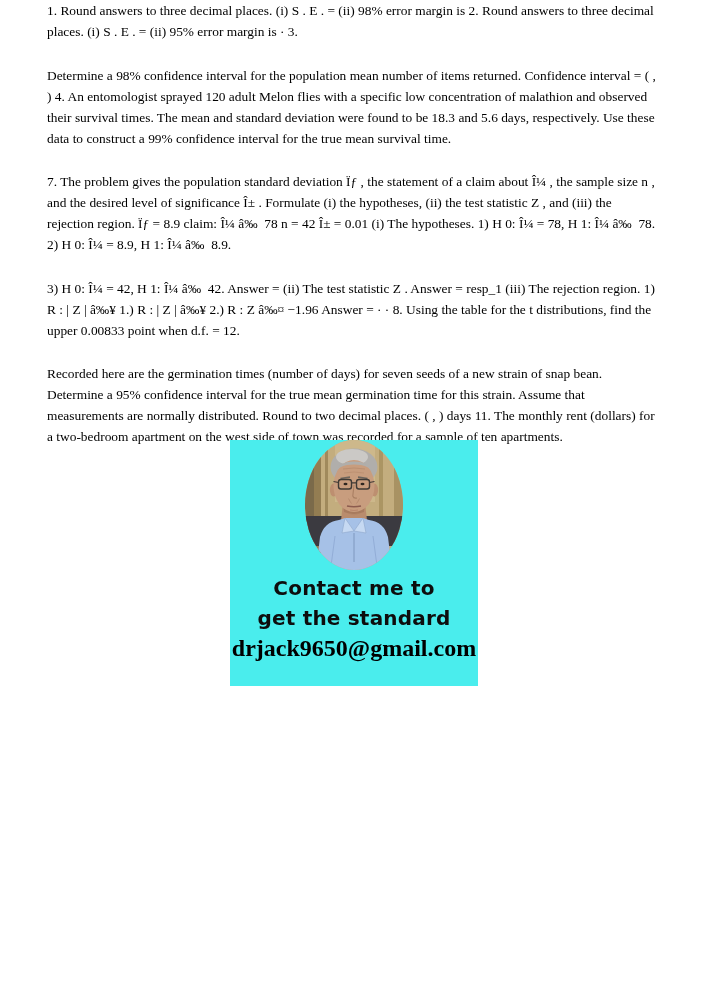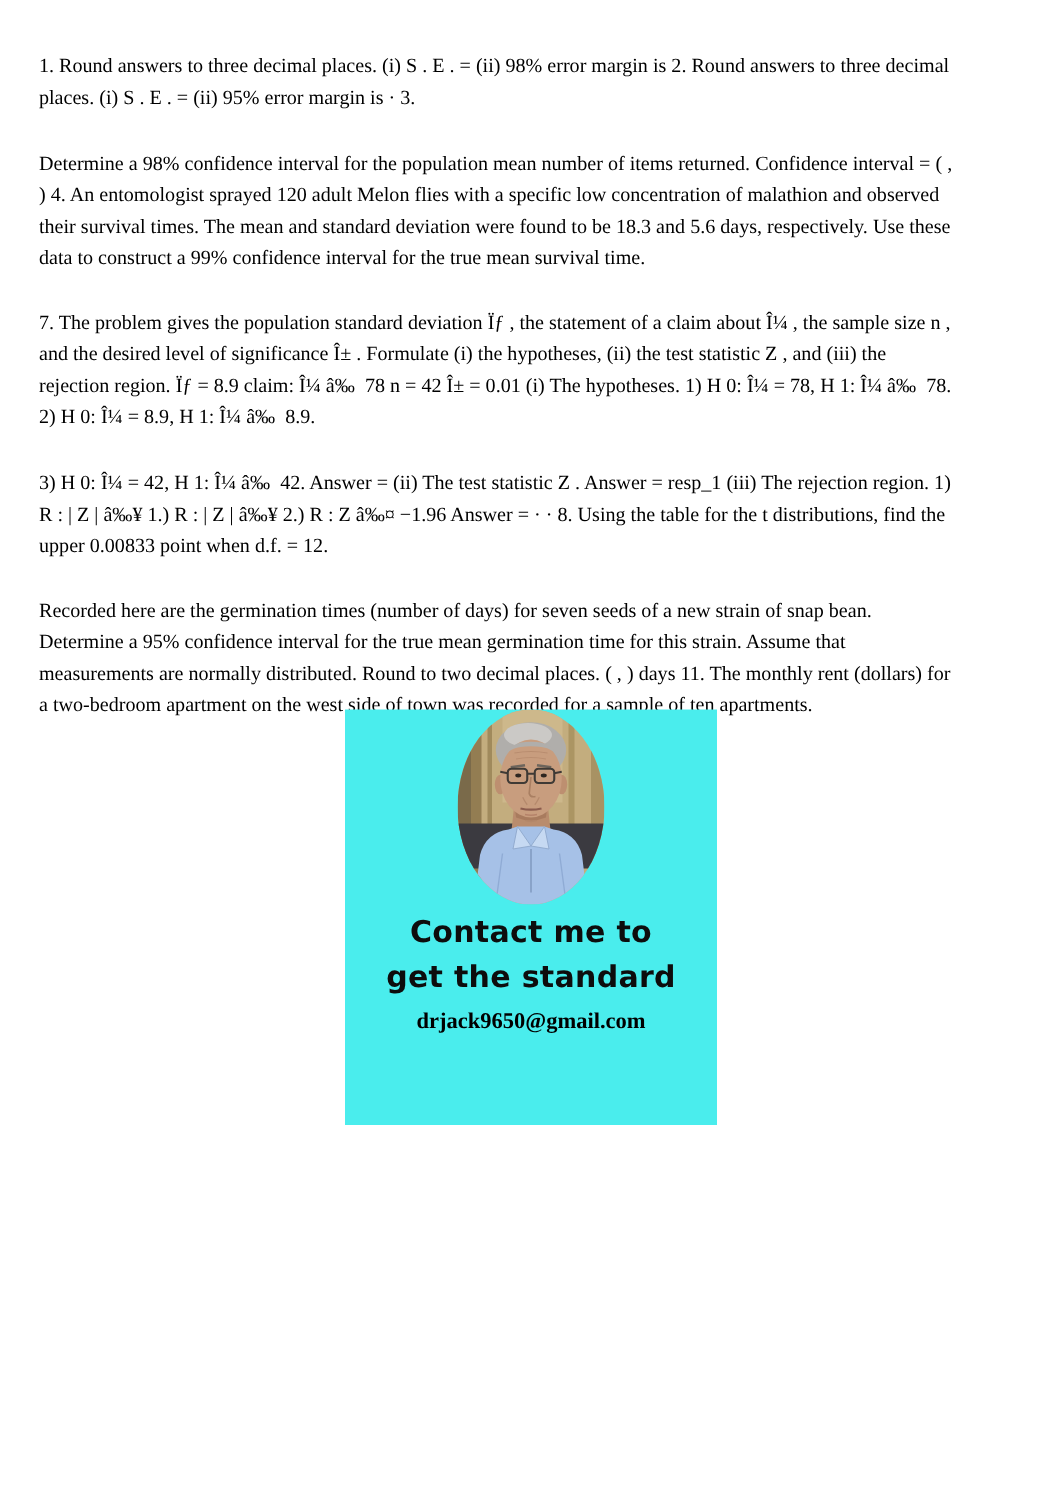--- a/index.html
+++ b/index.html
@@ -7,38 +7,37 @@
     padding: 0;
     background: #ffffff;
   }
   body {
     width: 708px;
     height: 1000px;
     overflow: hidden;
     position: relative;
   }
   .content {
-    padding-top: 33px;
-    margin-left: 26px;
+    margin-left: 47px;
     width: 614px;
     font-family: "Liberation Serif", serif;
     font-size: 13.4px;
     line-height: 21px;
     color: #000000;
     position: relative;
     z-index: 1;
   }
   .content p {
     margin: 0 0 22.6px 0;
   }
   .contact-card {
     position: relative;
     z-index: 2;
     width: 248px;
-    height: 277px;
+    height: 246px;
     margin: -30px auto 17px auto;
     background: #4aeded;
     text-align: center;
   }
   .avatar {
     width: 98px;
     height: 130px;
     border-radius: 50%;
     overflow: hidden;
     margin: 7px auto 0 auto;
@@ -49,21 +48,21 @@
     font-weight: bold;
     font-size: 20px;
     line-height: 30px;
     color: #0d0d0d;
     letter-spacing: 0.2px;
   }
   .contact-line.first { margin-top: 3px; }
   .contact-email {
     font-family: "Liberation Serif", serif;
     font-weight: bold;
-    font-size: 15px;
+    font-size: 24px;
     line-height: 30px;
     color: #000000;
   }
 </style>
 </head>
 <body>
 
 <div class="content">
   <p>1. Round answers to three decimal places. (i) S . E . = (ii) 98% error margin is 2. Round answers to three decimal places. (i) S . E . = (ii) 95% error margin is · 3.</p>
   <p>Determine a 98% confidence interval for the population mean number of items returned. Confidence interval = ( , ) 4. An entomologist sprayed 120 adult Melon flies with a specific low concentration of malathion and observed their survival times. The mean and standard deviation were found to be 18.3 and 5.6 days, respectively. Use these data to construct a 99% confidence interval for the true mean survival time.</p>

